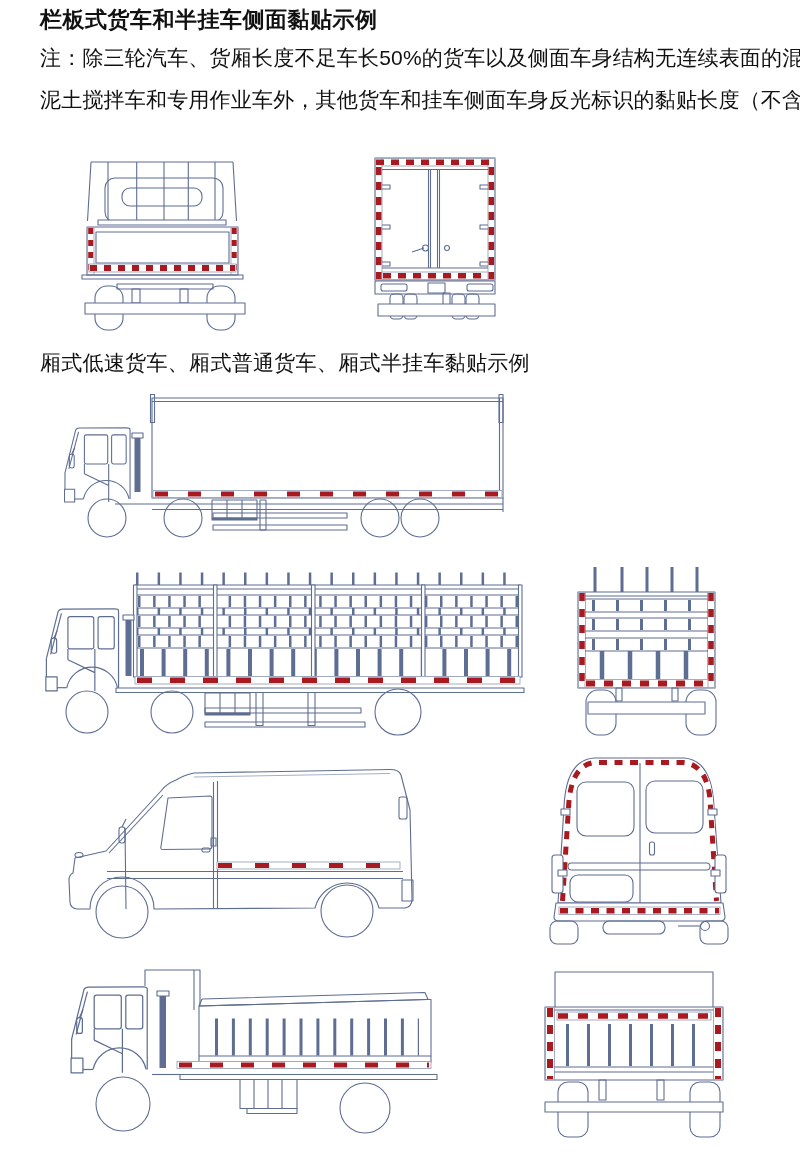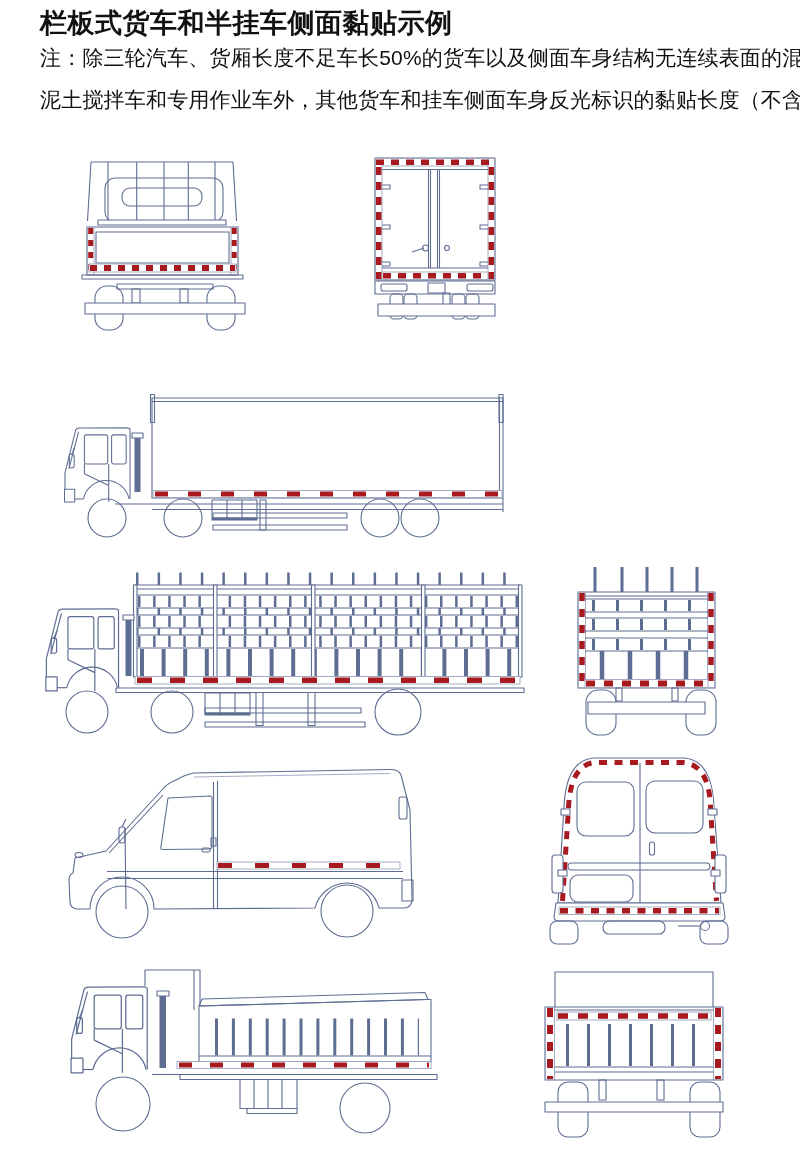--- a/index.html
+++ b/index.html
@@ -2,21 +2,21 @@
 <html style="--red: #a81a1f; --line: #5e6d92; --line-light: #9aa5bd; --text: #111111; --background: #ffffff;"><head>
 <meta charset="utf-8">
 <style>
   :root{
     --red:#a81a1f; --line:#5e6d92; --line-light:#9aa5bd; --text:#111111; --background:#ffffff;
   }
   *{margin:0;padding:0;box-sizing:border-box}
   html,body{background:var(--background)}
   .page{position:relative;width:800px;height:1161px;background:var(--background);overflow:hidden;
         font-family:"Liberation Sans", sans-serif;color:var(--text)}
-  .doc-title{position:absolute;left:40px;top:5px;font-size:27px;font-weight:700;letter-spacing:.5px;white-space:nowrap}
+  .doc-title{position:absolute;left:40px;top:5px;font-size:22px;font-weight:700;letter-spacing:.5px;white-space:nowrap}
   .note-line{position:absolute;left:40px;font-size:21px;letter-spacing:.2px;white-space:nowrap}
   .nl1{top:44px}.nl2{top:86px}.nl3{top:128px}
   .sec-title{position:absolute;left:40px;top:349px;font-size:21px;letter-spacing:.3px;white-space:nowrap}
   .fig{position:absolute}
   .fig svg{display:block;width:100%;height:100%}
   
   .ln{fill:none;stroke:var(--line);stroke-width:1.1;stroke-linejoin:round}
   .lnf{fill:#fff;stroke:var(--line);stroke-width:1.1;stroke-linejoin:round}
   .lt{fill:none;stroke:var(--line-light);stroke-width:.9}
   .sbg{fill:#fff;stroke:var(--line-light);stroke-width:.9}
@@ -41,20 +41,21 @@
     <rect class="ln" x="5.5" y="28" width="5" height="14" rx="2"></rect>
     <line class="ln" x1="8" y1="28" x2="11" y2="21"></line>
   </symbol>
 </svg>
 
 <div class="page">
 
   <h1 class="doc-title">栏板式货车和半挂车侧面黏贴示例</h1>
   <div class="note-line nl1">注：除三轮汽车、货厢长度不足车长50%的货车以及侧面车身结构无连续表面的混</div>
   <div class="note-line nl2">泥土搅拌车和专用作业车外，其他货车和挂车侧面车身反光标识的黏贴长度（不含</div>
+  <div class="sec-title">厢式低速货车、厢式普通货车、厢式半挂车黏贴示例</div>
 
   <div class="fig" style="left:80px;top:156px;width:170px;height:178px">
     <svg viewBox="0 0 170 178">
       <path class="ln" d="M11,6 L153,6 M11,6 L7.5,65 M153,6 L156.5,65"></path>
       <path class="ln" d="M28,6V64 M56.7,6V64 M84,6V64 M108.3,6V64 M135,6V64"></path>
       <rect class="ln" x="25" y="22" width="118" height="44" rx="10"></rect>
       <rect class="ln" x="42" y="32" width="80" height="18" rx="8"></rect>
       <rect class="lnf" x="18" y="64" width="128" height="5"></rect>
       <rect class="lnf" x="7" y="71" width="151" height="48"></rect>
       <rect class="ln" x="16" y="76" width="133" height="31"></rect>

